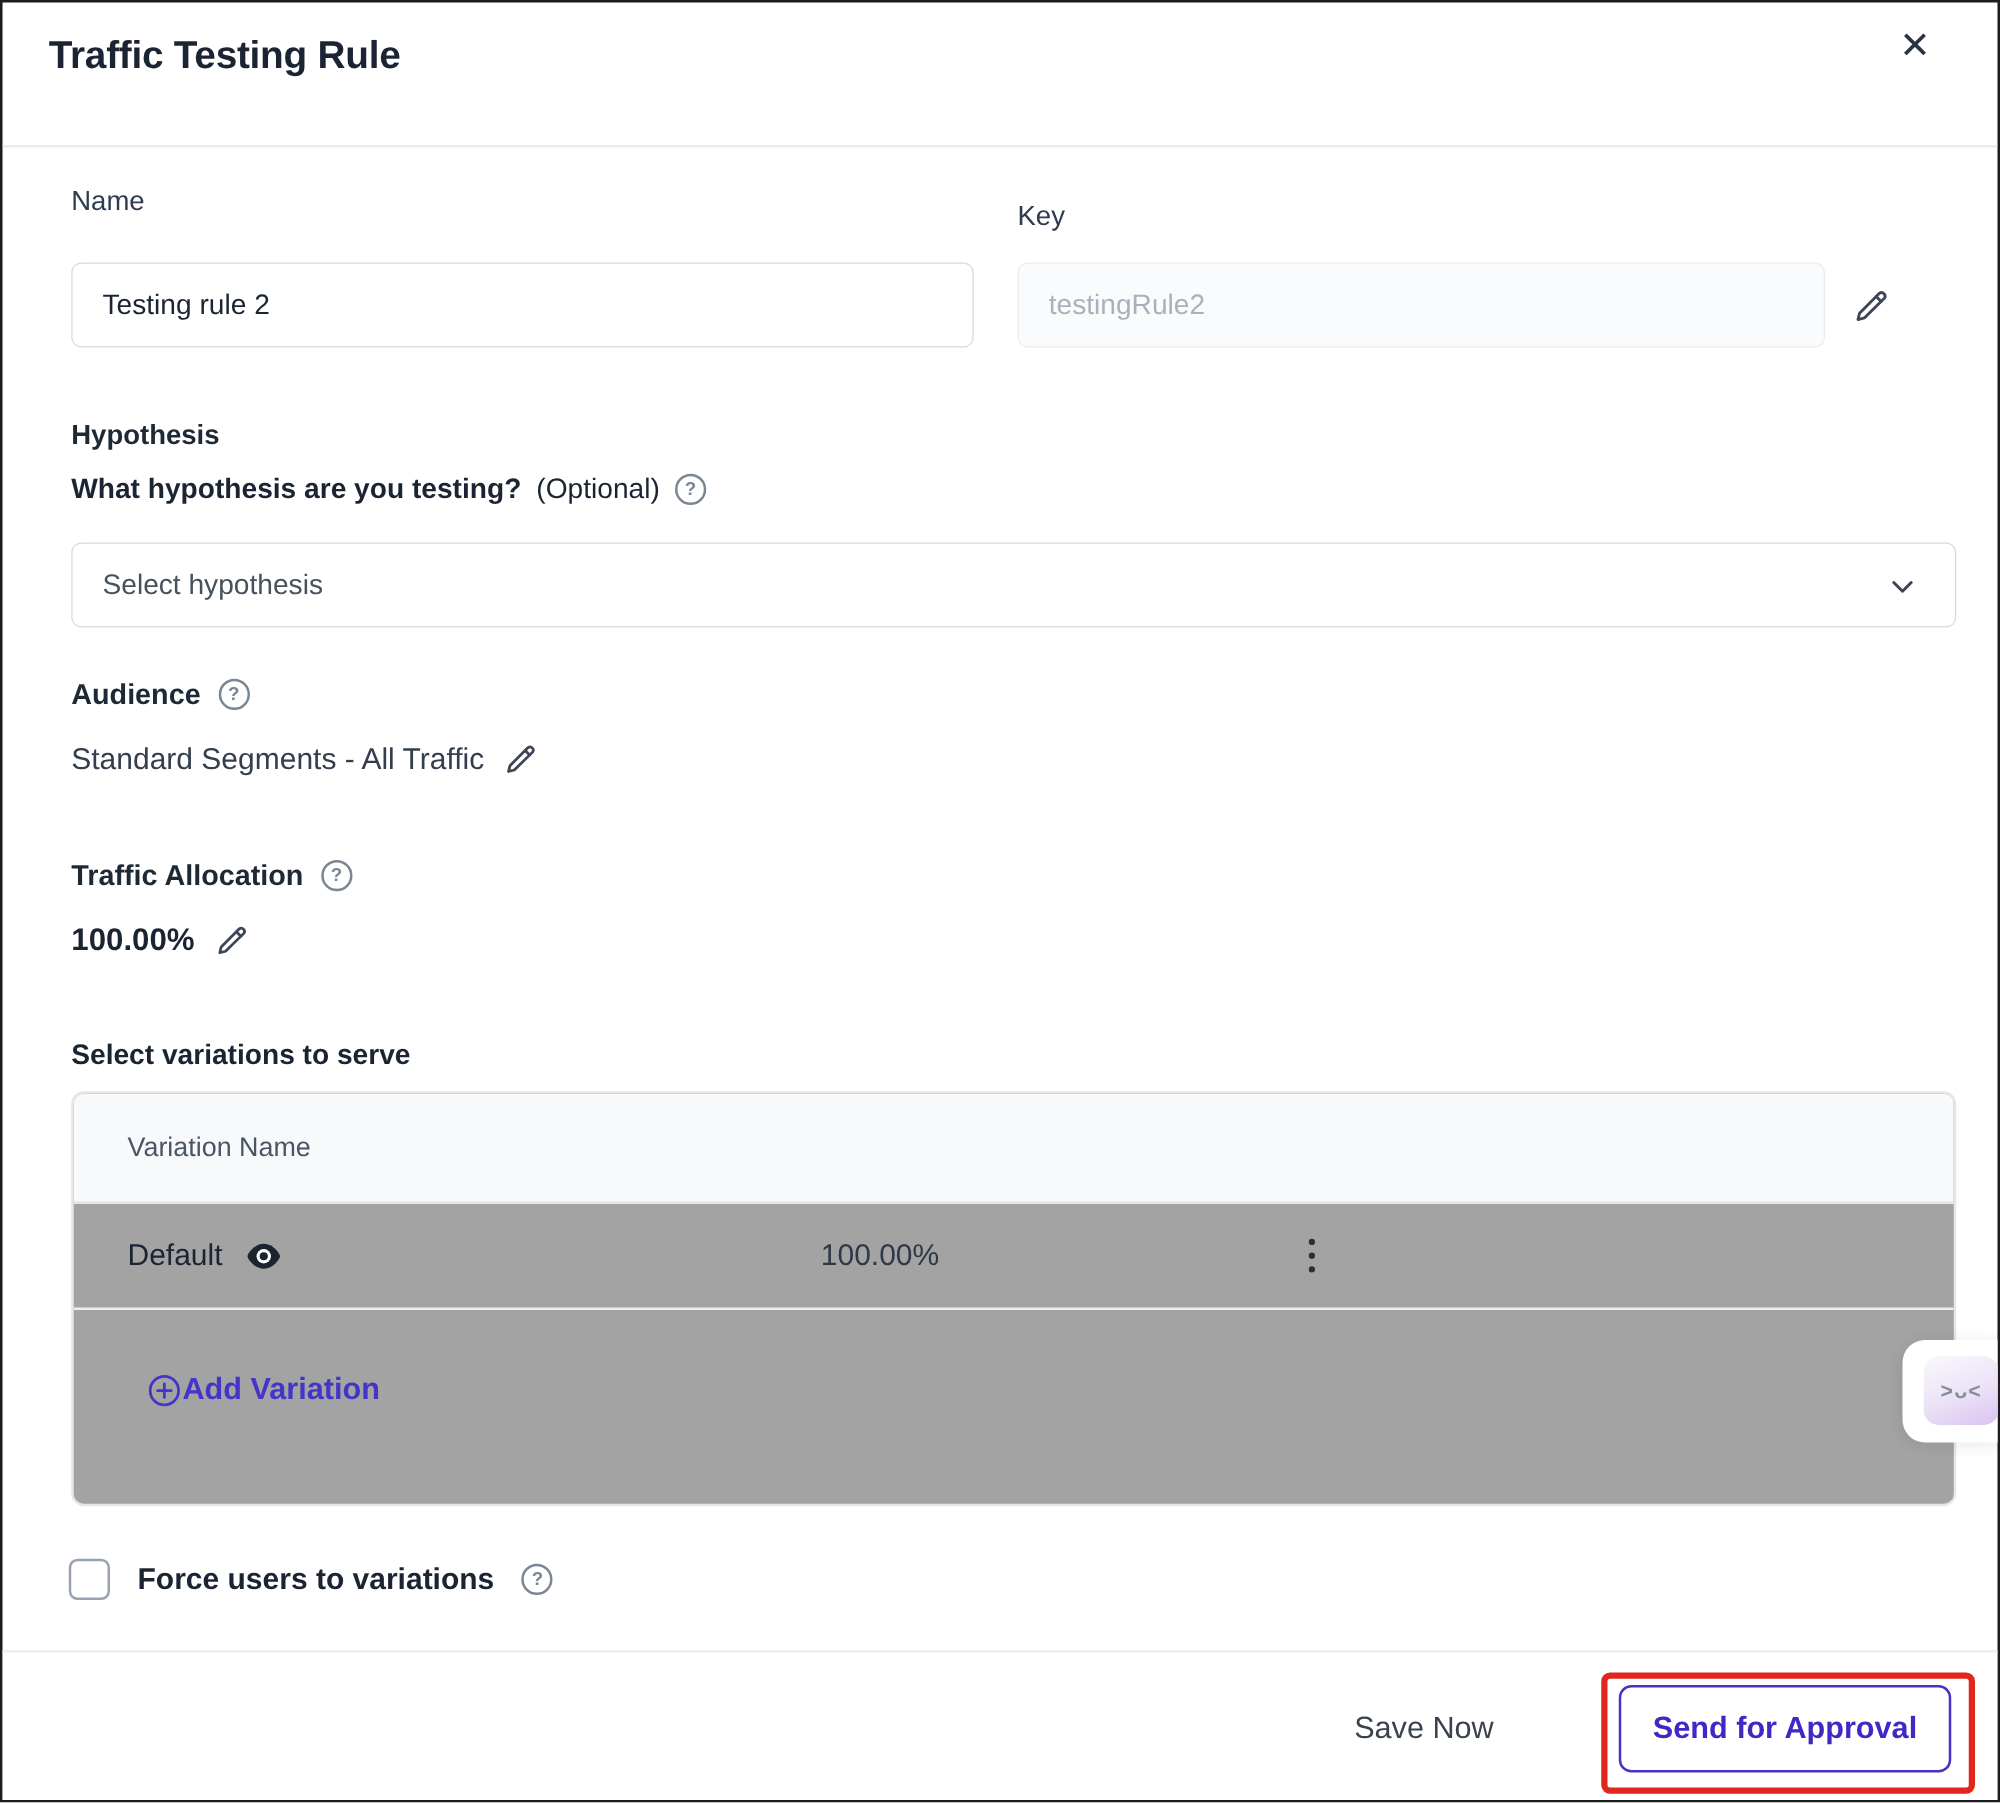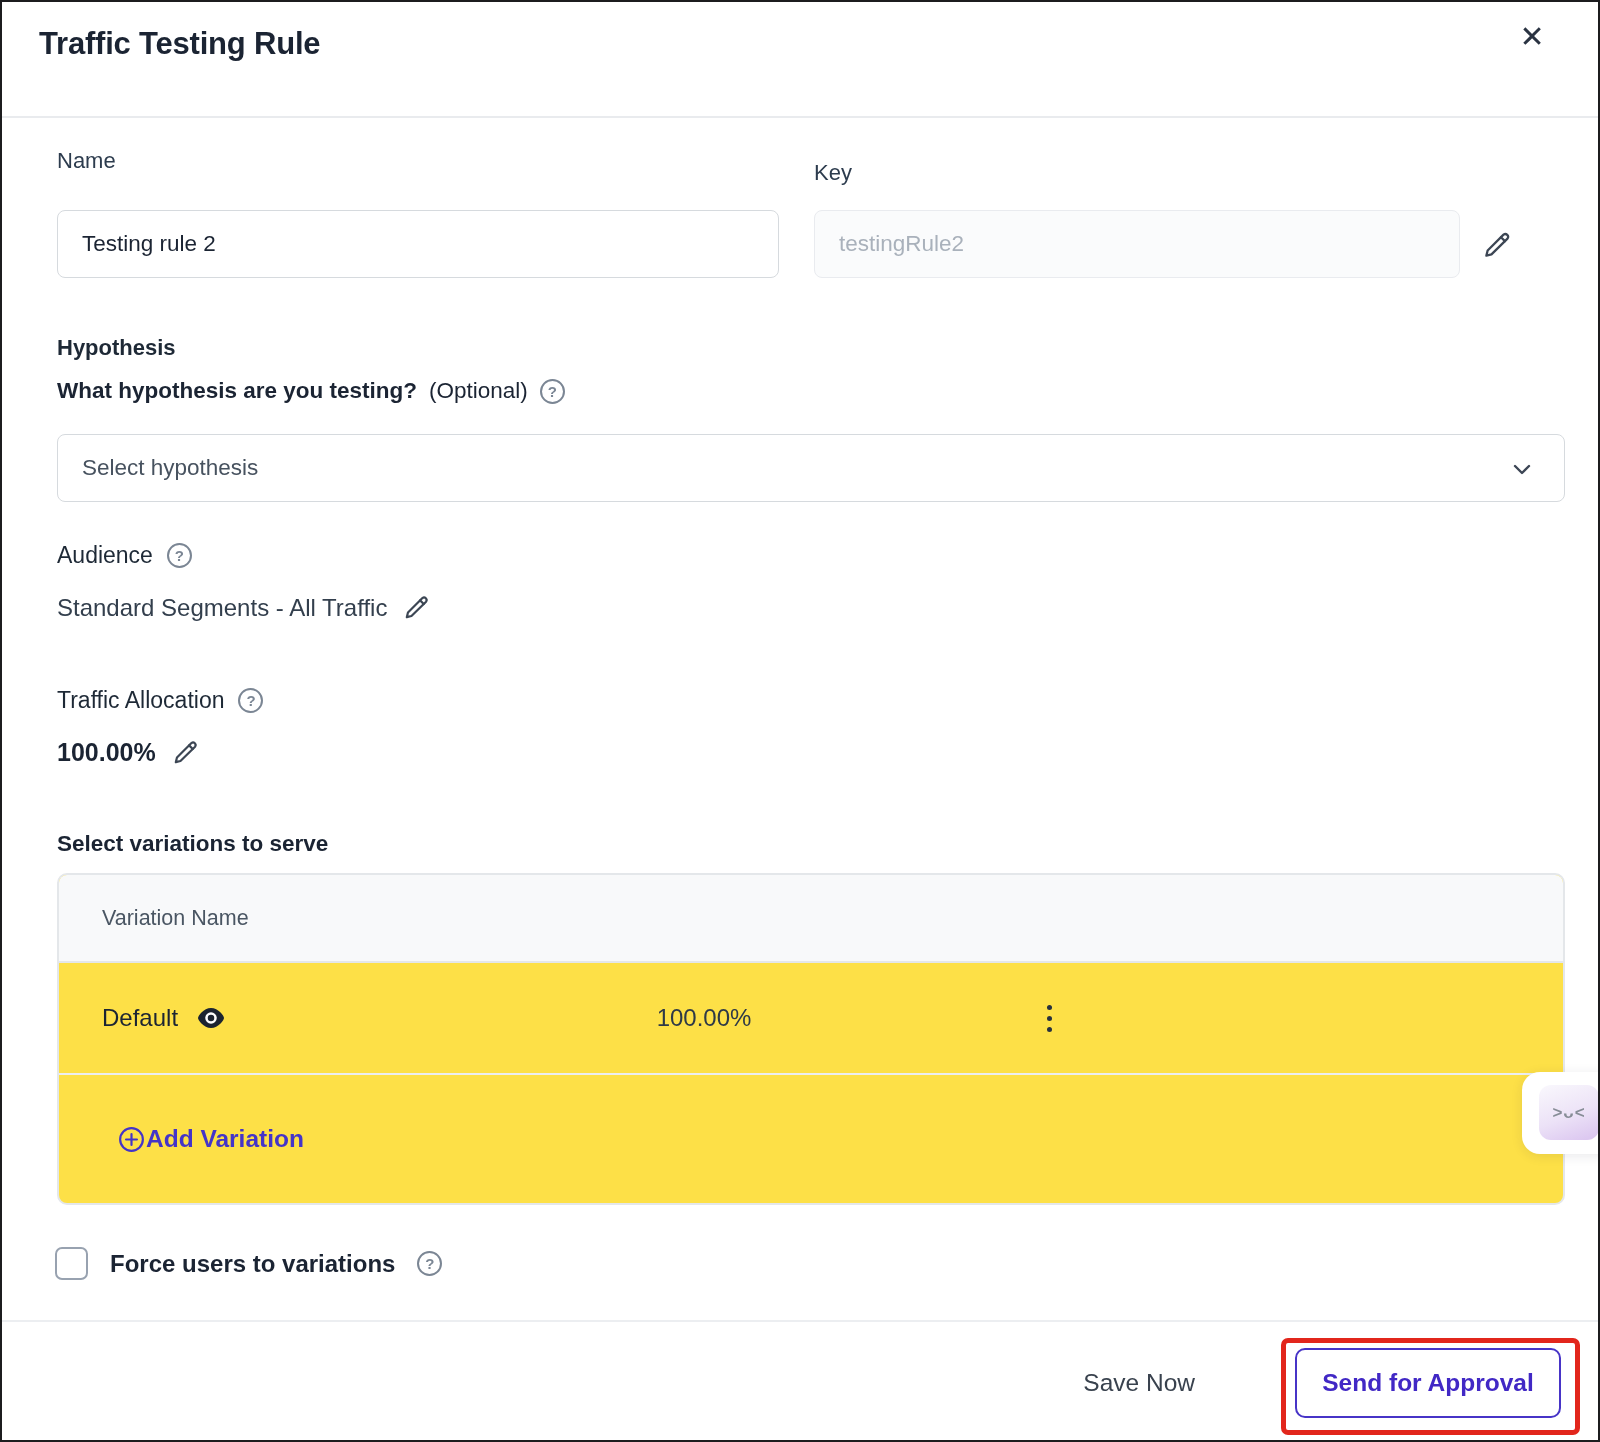--- a/index.html
+++ b/index.html
@@ -55,44 +55,44 @@
   .select-box {
     position:absolute; left:55px; top:432px; width:1508px; height:68px;
     border:1.5px solid #d6dade; border-radius:8px; background:#fff;
     display:flex; align-items:center; padding:0 24px; cursor:pointer;
   }
   .select-box .placeholder { font-size:22.5px; color:#47525f; }
   .select-box .chev { position:absolute; right:28px; top:22px; }
 
   
   .inline-label-row { position:absolute; display:flex; align-items:center; gap:14px; }
-  .sec-label { font-size:23px; font-weight:400; color:#1e2936; }
+  .sec-label { font-size:23px; font-weight:700; color:#1e2936; }
   .aud-value { font-size:24px; font-weight:500; color:#333f4d; }
   .ta-value { font-size:25px; font-weight:700; color:#1b2433; }
 
   
   .var-heading { position:absolute; left:55px; top:829px; font-size:22.5px; font-weight:700; color:#1b2433; }
   .var-table {
     position:absolute; left:55px; top:871px; width:1508px; height:332px;
-    border:2px solid #e4e7ea; border-radius:10px; background:#fde047; overflow:hidden;
+    border:2px solid #e4e7ea; border-radius:10px; background:#a3a3a3; overflow:hidden;
   }
   .var-thead {
     position:relative; height:88px; background:#f8f9fa; border-bottom:2px solid #e4e7ea;
     display:flex; align-items:center;
   }
   .col-name-header { margin-left:43px; font-size:21.5px; font-weight:500; color:#4a5663; }
   .split-group { position:absolute; left:512px; display:flex; align-items:center; gap:14px; }
   .split-label { font-size:21.5px; color:#4a5663; }
   .mini-select {
     display:flex; align-items:center; gap:12px; height:40px; padding:0 14px 0 18px;
     border:1.5px solid #d4d9de; border-radius:8px; background:#fff; cursor:pointer;
   }
   .mini-select .val { font-size:21.5px; font-weight:500; color:#1b2433; }
 
-  .var-row { position:relative; height:112px; border-bottom:2px solid #eceef1; display:flex; align-items:center; }
+  .var-row { position:relative; height:85px; border-bottom:2px solid #eceef1; display:flex; align-items:center; }
   .row-name-cell { margin-left:43px; display:flex; align-items:center; gap:18px; }
   .row-name { font-size:24px; font-weight:500; color:#1b2433; }
   .row-split { position:absolute; left:535px; width:220px; text-align:center; font-size:24px; color:#2e3947; }
   .kebab { position:absolute; left:970px; width:40px; height:44px; display:flex; flex-direction:column;
            align-items:center; justify-content:center; gap:6px; background:none; border:none; cursor:pointer; }
   .kebab i { width:5px; height:5px; border-radius:50%; background:#27303f; }
 
   .add-row { position:relative; height:128px; display:flex; align-items:center; padding-left:58px; }
   .add-btn { display:flex; align-items:center; gap:0; background:none; border:none; cursor:pointer; }
   .add-btn .lbl { font-size:24.5px; font-weight:700; color:#4434c8; }

